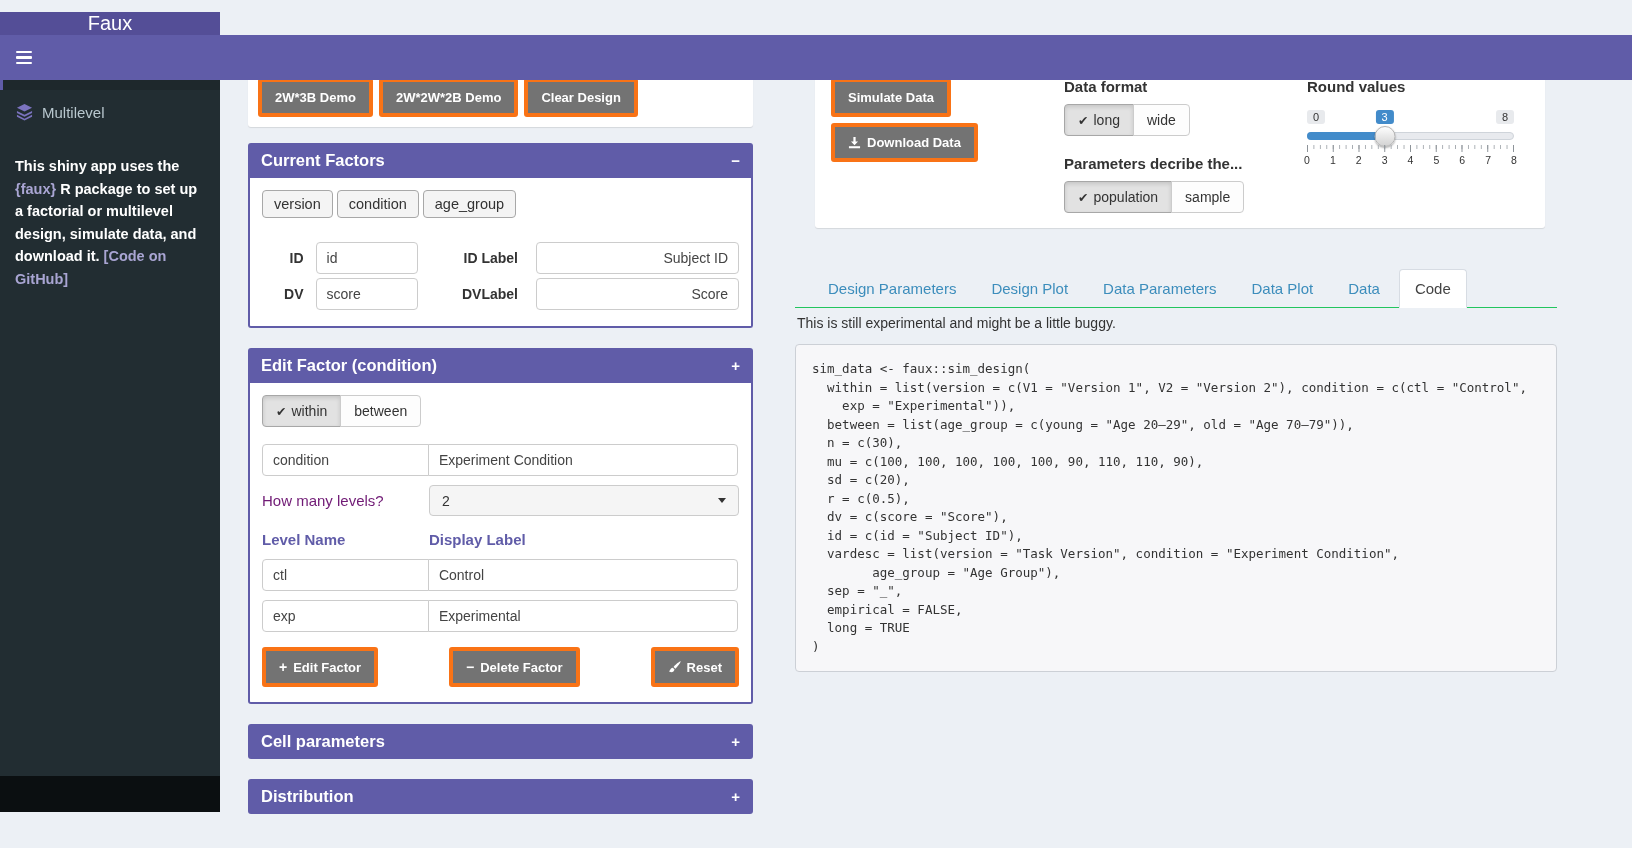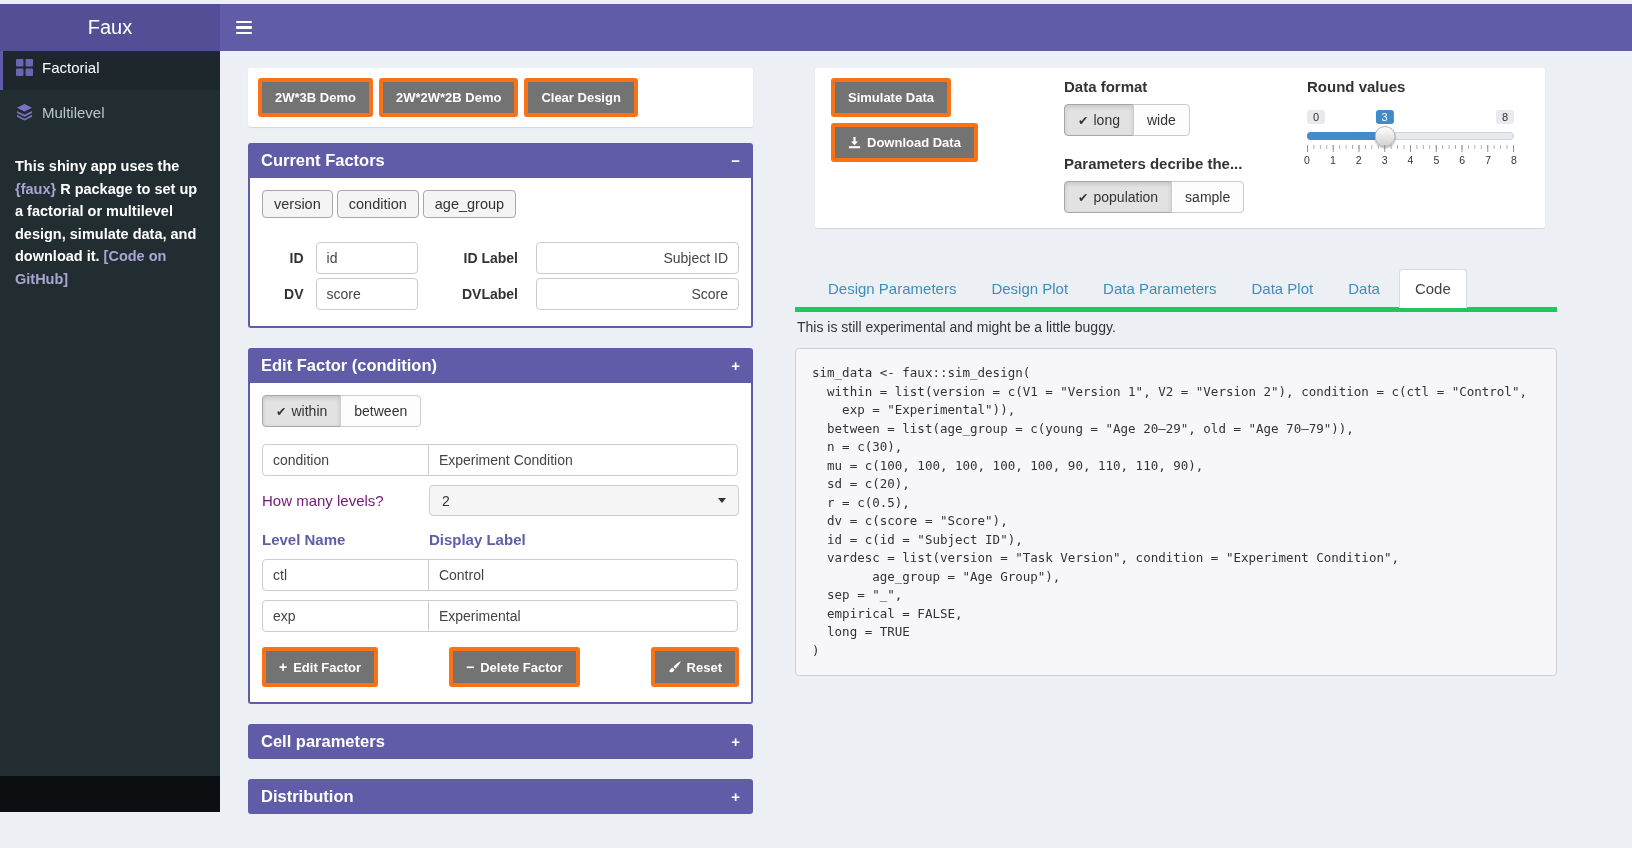--- a/index.html
+++ b/index.html
@@ -2,21 +2,21 @@
 <html><head>
 <meta charset="utf-8">
 <style>
   * { margin:0; padding:0; box-sizing:border-box; }
   html,body { width:1632px; height:848px; }
   body {
     font-family:"Liberation Sans",sans-serif;
     background:#ecf0f5; color:#333; overflow:hidden; position:relative;
   }
   
-  .header { position:absolute; top:4px; left:0; width:100%; height:47px; display:flex; z-index:20; }
+  .header { position:absolute; top:12px; left:0; width:100%; height:56px; display:flex; z-index:20;flex-direction:column; }
   .logo { width:220px; background:#544e97; color:#fff; font-size:20px;
           display:flex; align-items:center; justify-content:center; }
   .navbar { flex:1; background:#605ca8; display:flex; align-items:center; }
   .hamburger { width:48px; height:45px; background:transparent; border:none; cursor:pointer;
                display:flex; flex-direction:column; align-items:center; justify-content:center; gap:3px; }
   .hamburger .bar { width:16px; height:2.5px; background:#fff; border-radius:1px; }
 
   
   .sidebar { position:absolute; top:45px; left:0; width:220px; height:767px; background:#222d32; }
   .sidebar-bottom { position:absolute; left:0; bottom:0; width:220px; height:36px; background:#0b0f11; }
@@ -124,21 +124,21 @@
                border-right:1px solid #8d9399;
                background-image:
                  linear-gradient(to right,#8d9399 0 1px,transparent 1px),
                  linear-gradient(to right,#a6abb0 0 1px,transparent 1px);
                background-size:12.5% 7px, 3.125% 4px;
                background-repeat:repeat-x; }
   .irs-labels { position:absolute; top:50px; left:0; right:0; height:12px; }
   .irs-lab { position:absolute; transform:translateX(-50%); font-size:10.5px; color:#333; }
 
   
-  .tabs { display:flex; border-bottom:5px solid #22c55e; padding-left:17px; }
+  .tabs { display:flex; border-bottom:1px solid #22c55e; padding-left:17px; }
   .tab { padding:10px 15px; font-size:15px; color:#3c8dbc; cursor:pointer; margin-right:3px;
          margin-bottom:-1px; border:1px solid transparent; border-radius:4px 4px 0 0; }
   .tab.active { background:#fff; color:#444; border-color:#d7dce3; border-bottom-color:#fff; cursor:default; }
 
   .tab-note { margin:7px 0 13px 2px; font-size:14px; color:#333; }
 
   
   .code-box { background:#f7f7f9; border:1px solid #ccd0d6; border-radius:4px;
               padding:15px 16px; font-family:"DejaVu Sans Mono",monospace;
               font-size:12.5px; line-height:18.5px; color:#333; }

